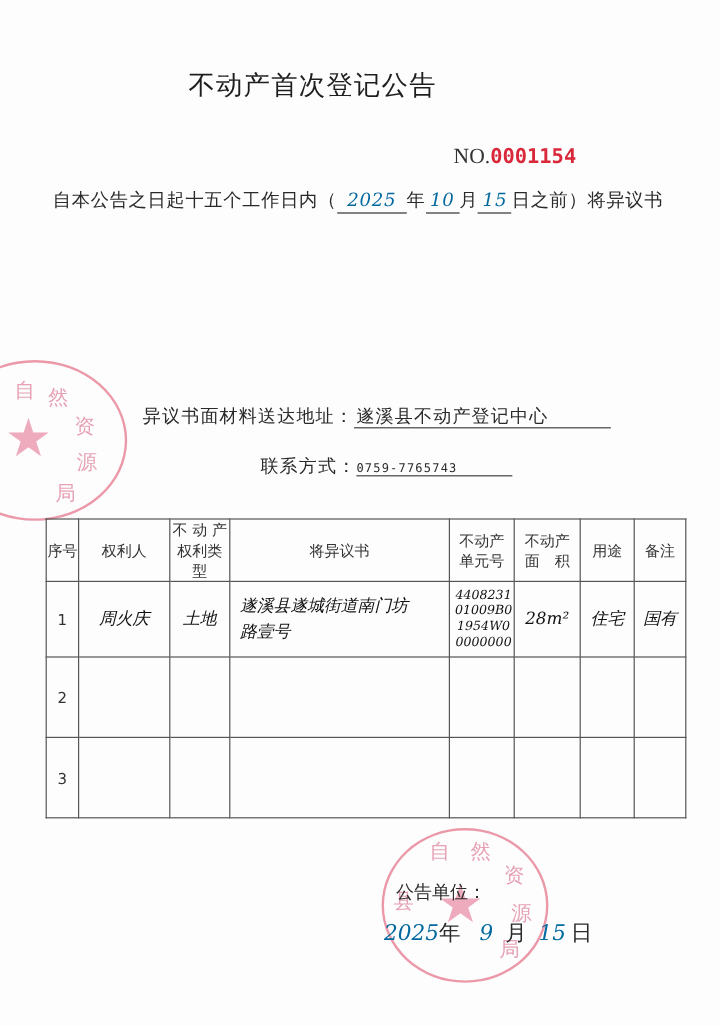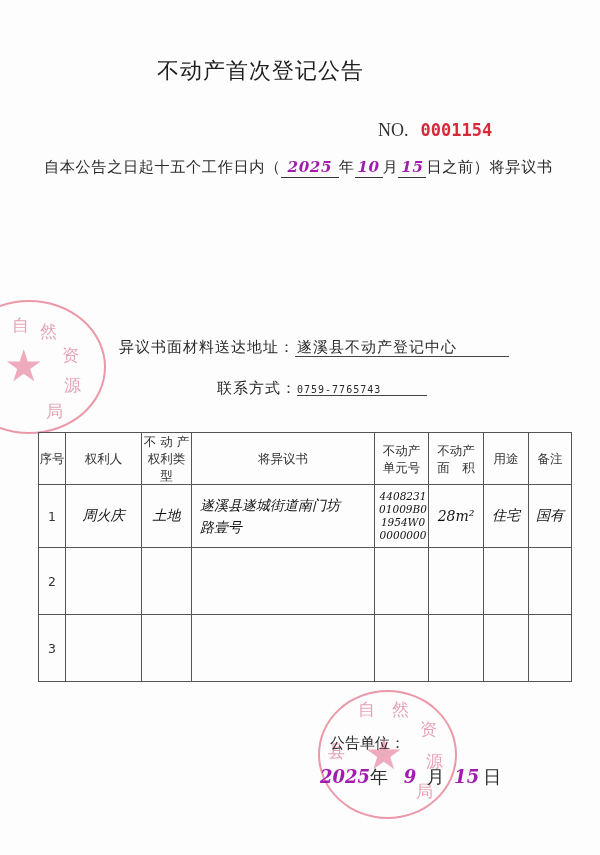--- a/index.html
+++ b/index.html
@@ -8,28 +8,28 @@
     font-family: "DejaVu Sans", "Liberation Sans", sans-serif; color:#2a2a2a;
   }
   .title {
     position:absolute; left:0; width:521px; top:56px; text-align:center;
     font-size:22px; letter-spacing:1px; color:#1e1e1e;
   }
   .docno {
     position:absolute; left:378px; top:120px; font-size:17px;
   }
   .docno .prefix { font-family:"Liberation Serif", serif; color:#333; font-size:18px; }
-  .docno .num { font-family:"DejaVu Sans Mono", monospace; color:#d8283a; font-weight:bold; letter-spacing:0px;margin-left:12px; }
+  .docno .num { font-family:"DejaVu Sans Mono", monospace; color:#d8283a; font-weight:bold; letter-spacing:0px; }
   .para {
     position:absolute; left:44px; width:530px; top:151px;
     font-size:15.2px; line-height:33px; color:#2a2a2a; letter-spacing:0.6px;
   }
   .para .line { display:block; white-space:nowrap; }
   .para .indent { padding-left:32px; }
-  .hw { font-family:"DejaVu Serif", serif; font-style:italic; font-weight:bold; color:#a21caf; }
+  .hw { font-family:"DejaVu Serif", serif; font-style:italic; font-weight:normal; color:#0369a1; }
   .blank { display:inline-block; border-bottom:1px solid #333; text-align:center; line-height:20px; }
   .addr {
     position:absolute; left:119px; top:338px; font-size:15px; letter-spacing:1px;
   }
   .addr .val { border-bottom:1.5px solid #444; padding-right:52px; padding-left:2px; }
   .contact {
     position:absolute; left:217px; top:379px; font-size:15px; letter-spacing:1px;
   }
   .contact .val { border-bottom:1.5px solid #444; padding-right:46px; font-family:"DejaVu Sans Mono", monospace; font-size:10px; }
   table.reg {

